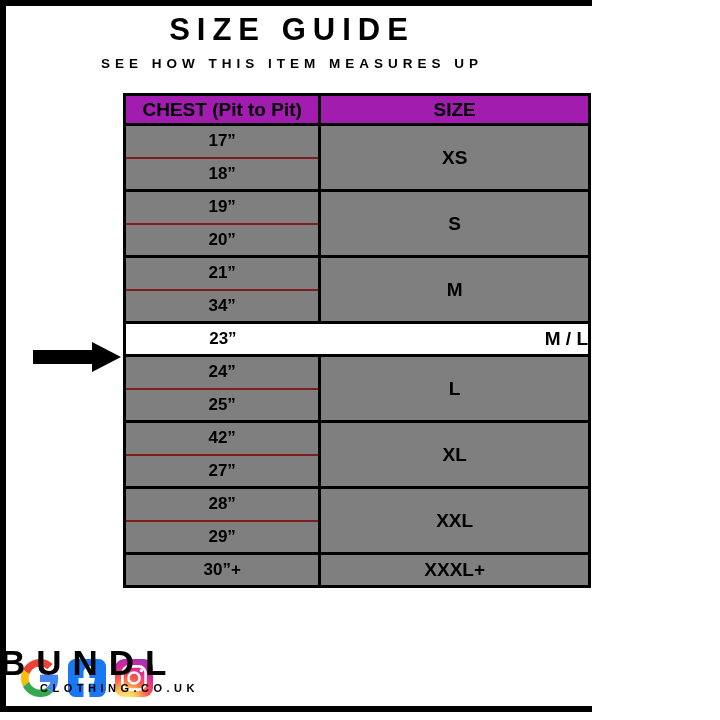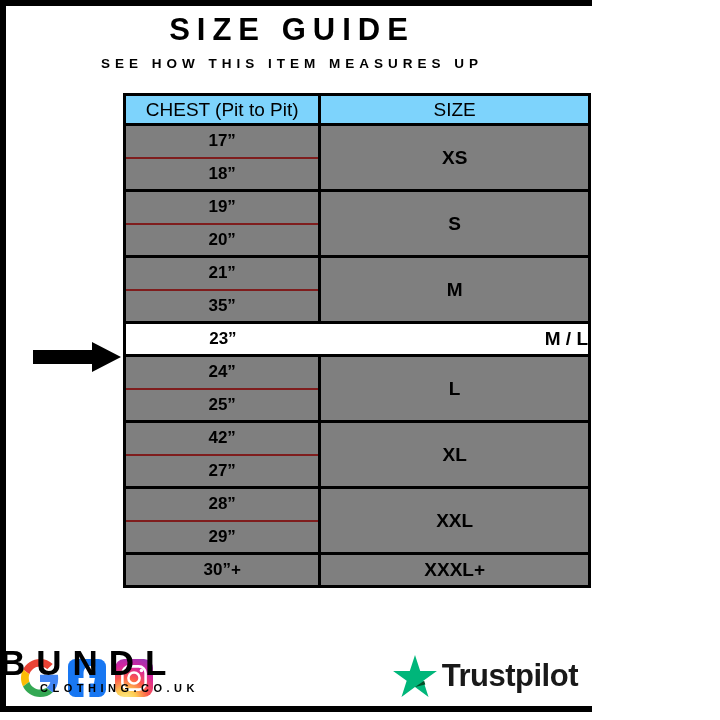--- a/index.html
+++ b/index.html
@@ -21,22 +21,22 @@
     position:absolute; left:0; right:8px; top:56px; text-align:center;
     font-size:13.5px; font-weight:700; letter-spacing:5px; white-space:nowrap;
   }
   
   .table-wrap { position:absolute; left:123px; top:93px; width:468px; }
   table.size-table {
     border-collapse:collapse; width:100%; table-layout:fixed;
     border:3px solid var(--border-black,#000);
   }
   .size-table th {
-    background:#7dd3fc; border:3px solid var(--border-black,#000);
-    height:30px; font-size:19px; font-weight:400; text-align:center; padding:0;
+    background:#a21caf; border:3px solid var(--border-black,#000);
+    height:30px; font-size:19px; font-weight:700; text-align:center; padding:0;
   }
   .size-table td {
     background:var(--row-gray,#7f7f7f); text-align:center; vertical-align:middle;
     font-weight:700; height:33px; padding:0; color:#000;
   }
   .chest-cell { border-right:3px solid var(--border-black,#000); font-size:17px; }
   .size-cell  { border-left:3px solid var(--border-black,#000); font-size:19px; }
   tr.group-first td { border-top:3px solid var(--border-black,#000); }
   tr.group-next .chest-cell { border-top:2px solid #7f1d1d; }
   tr.highlight td {
@@ -91,21 +91,21 @@
             <td class="size-cell" rowspan="2">S</td>
           </tr>
           <tr class="group-next">
             <td class="chest-cell">20”</td>
           </tr>
           <tr class="group-first">
             <td class="chest-cell">21”</td>
             <td class="size-cell" rowspan="2">M</td>
           </tr>
           <tr class="group-next">
-            <td class="chest-cell">35”</td>
+            <td class="chest-cell">34”</td>
           </tr>
           <tr class="group-first highlight">
             <td class="chest-cell">23”</td>
             <td class="size-cell" rowspan="1">M / L</td>
           </tr>
           <tr class="group-first">
             <td class="chest-cell">24”</td>
             <td class="size-cell" rowspan="2">L</td>
           </tr>
           <tr class="group-next">
@@ -163,20 +163,13 @@
       <circle cx="18" cy="18" r="5.3" fill="none" stroke="#fff" stroke-width="2.4"></circle>
       <circle cx="25.1" cy="10.9" r="1.7" fill="#fff"></circle>
     </svg>
   </div>
 
   <div class="brand">
     <div class="brand-name">BUNDL</div>
     <div class="brand-domain">CLOTHING.CO.UK</div>
   </div>
 
-  <div class="trustpilot">
-    <svg width="44" height="42" viewBox="0 0 48 46">
-      <path fill="var(--trustpilot-green)" d="M48 17.6H29.7L24 0l-5.7 17.6H0l14.9 10.7L9.2 45.9 24 35.1l14.8 10.8-5.7-17.6L48 17.6z"></path>
-      <path fill="var(--trustpilot-dark)" d="M35.3 32.2l-1.3-3.9L24 35.1l11.3-2.9z"></path>
-    </svg>
-    <span class="trustpilot-label">Trustpilot</span>
-  </div>
 </div>
 
 </body></html>

